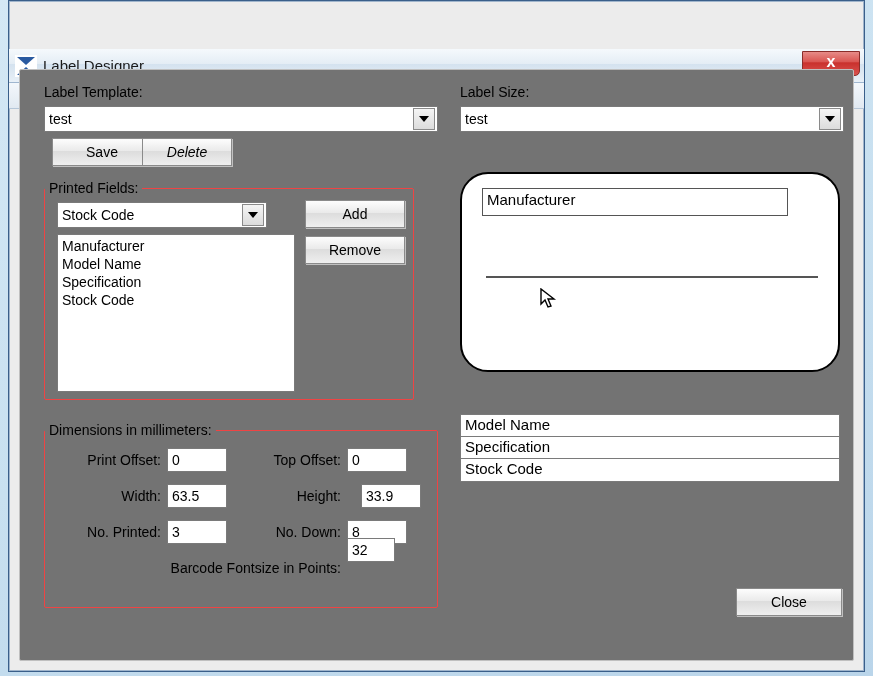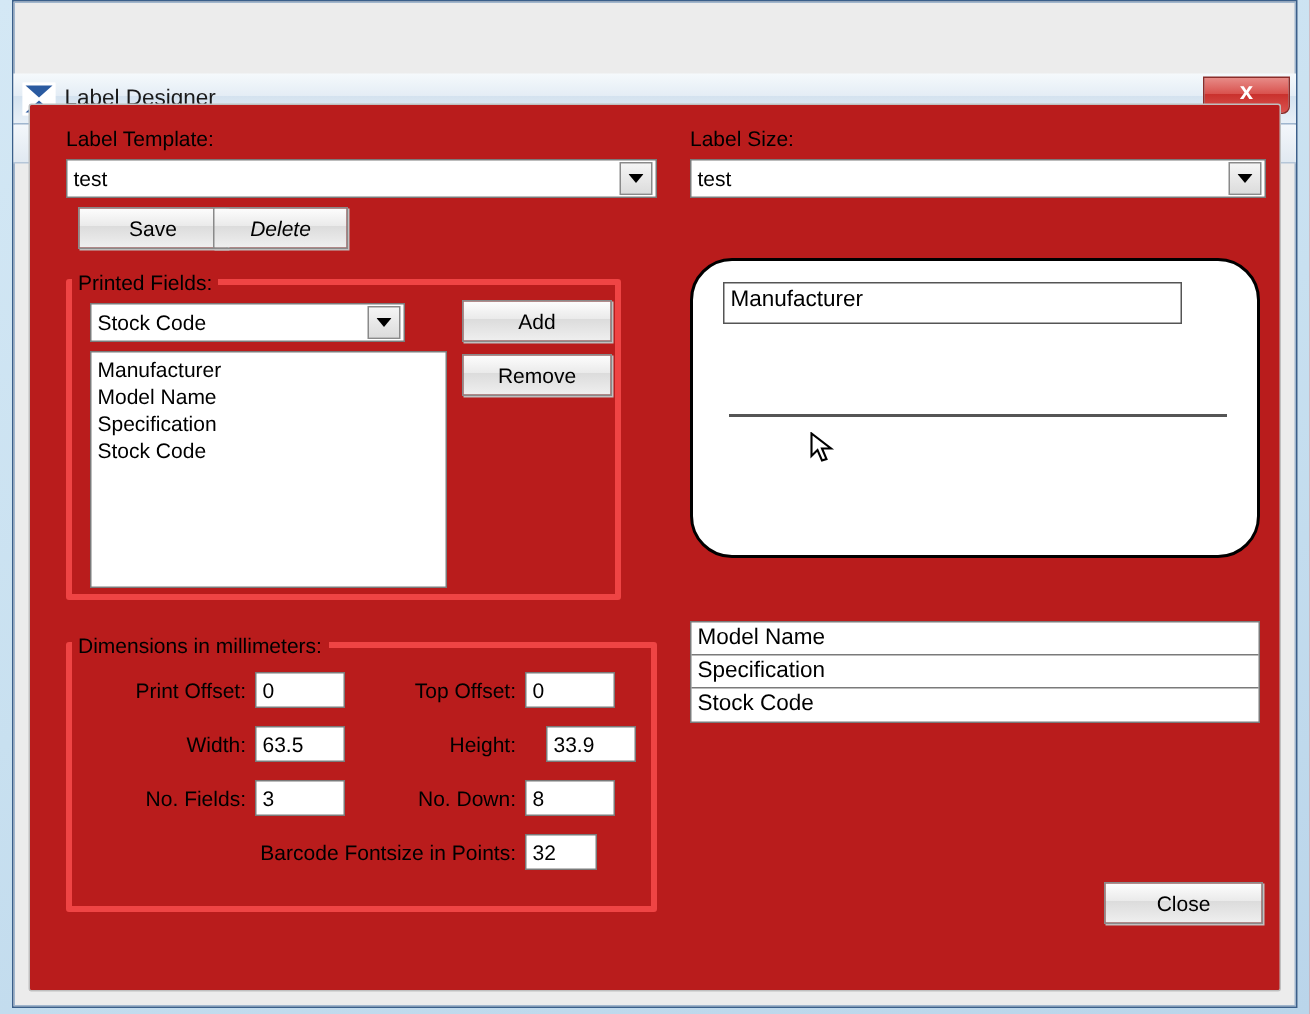--- a/index.html
+++ b/index.html
@@ -53,21 +53,21 @@
     background: linear-gradient(to bottom, #f3f7fb, #e1e9f1);
     border-bottom:1px solid #b5c6d8;
     padding:3px 6px;
     font-size:14px;
     color:#000;
   }
   .menubar span { display:inline-block; padding:2px 6px; cursor:pointer; }
   .client {
     position:absolute;
     left:10px; right:10px; top:68px; bottom:10px;
-    background:#b91c1c;
+    background:#737373;
     border:1px solid #bfbfbf;
     border-radius:2px;
     padding-left:32px;
   }
   .lbl { color:#000; }
   .section-label { position:absolute; }
   .combo {
     display:flex; background:#fff; border:1px solid #7a7a7a;
     height:26px; align-items:center; padding:0 2px 0 4px;
     font-size:14px;
@@ -80,21 +80,21 @@
   }
   .btn {
     background: linear-gradient(to bottom,#fdfdfd,#eaeaea 45%,#dcdcdc 46%,#efefef);
     border:1px solid #8a8a8a;
     height:28px;
     display:flex; align-items:center; justify-content:center;
     font-size:14px; cursor:pointer;
     box-shadow: 1px 1px 0 #c0c0c0;
   }
   fieldset {
-    border:4px solid #ef4444;
+    border:1px solid #ef4444;
     border-radius:2px;
     padding:0; margin:0;
   }
   legend { padding:0 4px; font-size:14px; color:#000; }
   .listbox {
     background:#fff; border:1px solid #7a7a7a; overflow:auto;
     font-size:14px; padding:2px;
   }
   .listbox div { padding:0 2px; line-height:18px; }
   .tin {
@@ -231,26 +231,26 @@
 
       <div class="lbl rlabel" style="position:absolute; left:186px; top:14px; width:110px;">Top Offset:</div>
       <input class="tin" style="position: absolute; left: 302px; top: 10px; width: 60px;" value="0">
 
       <div class="lbl rlabel" style="position:absolute; left:0px; top:50px; width:116px;">Width:</div>
       <input class="tin" style="position: absolute; left: 122px; top: 46px; width: 60px;" value="63.5">
 
       <div class="lbl rlabel" style="position:absolute; left:186px; top:50px; width:110px;">Height:</div>
       <input class="tin" style="position: absolute; left: 316px; top: 46px; width: 60px;" value="33.9">
 
-      <div class="lbl rlabel" style="position:absolute; left:0px; top:86px; width:116px;">No. Fields:</div>
+      <div class="lbl rlabel" style="position:absolute; left:0px; top:86px; width:116px;">No. Printed:</div>
       <input class="tin" style="position: absolute; left: 122px; top: 82px; width: 60px;" value="3">
 
       <div class="lbl rlabel" style="position:absolute; left:186px; top:86px; width:110px;">No. Down:</div>
       <input class="tin" style="position: absolute; left: 302px; top: 82px; width: 60px;" value="8">
 
       <div class="lbl rlabel" style="position:absolute; left:0px; top:122px; width:296px;">Barcode Fontsize in Points:</div>
-      <input class="tin" style="position: absolute; left: 302px; top: 118px; width: 48px;" value="32">
+      <input class="tin" style="position: absolute; left: 302px; top: 100px; width: 48px;" value="32">
     </fieldset>
 
     <div class="btn" style="position:absolute; left:716px; top:518px; width:106px;">Close</div>
 
   </div>
 </div>
 
 </body></html>

